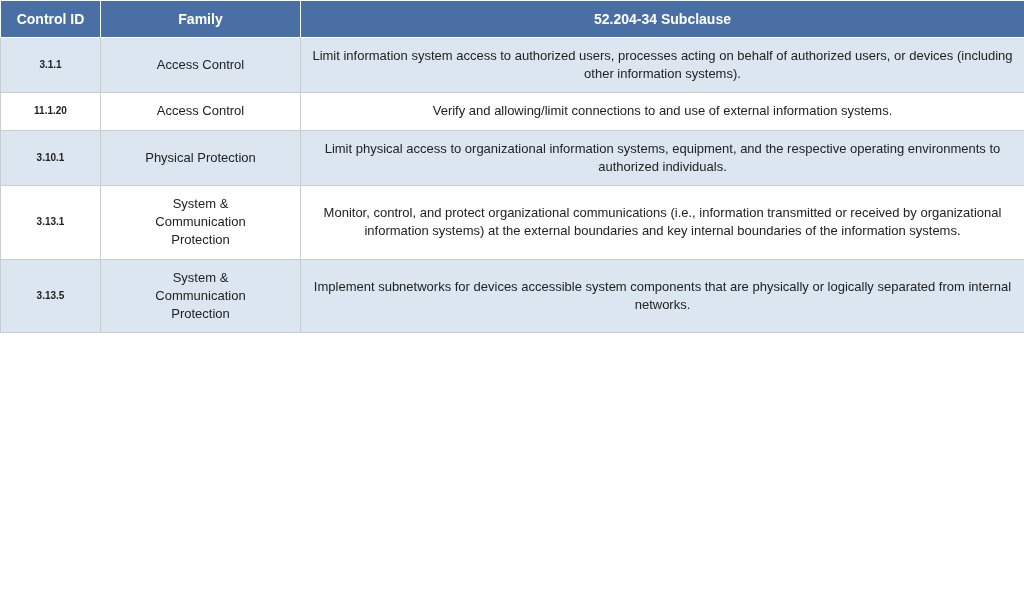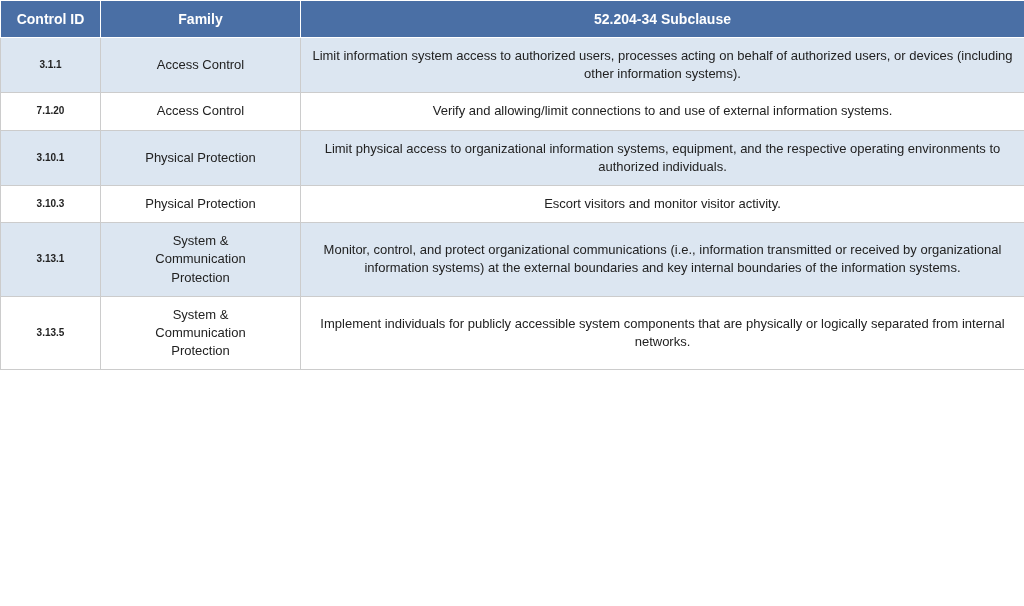--- a/index.html
+++ b/index.html
@@ -62,38 +62,33 @@
       <th>52.204-34 Subclause</th>
     </tr>
   </thead>
   <tbody id="table-body">
   <tr>
         <td class="col-id">3.1.1</td>
         <td>Access Control</td>
         <td>Limit information system access to authorized users, processes acting on behalf of authorized users, or devices (including other information systems).</td>
       </tr>
       <tr>
-        <td class="col-id">7.1.20</td>
+        <td class="col-id">11.1.20</td>
         <td>Access Control</td>
         <td>Verify and allowing/limit connections to and use of external information systems.</td>
       </tr>
       <tr>
         <td class="col-id">3.10.1</td>
         <td>Physical Protection</td>
         <td>Limit physical access to organizational information systems, equipment, and the respective operating environments to authorized individuals.</td>
       </tr>
       <tr>
-        <td class="col-id">3.10.3</td>
-        <td>Physical Protection</td>
-        <td>Escort visitors and monitor visitor activity.</td>
-      </tr>
-      <tr>
         <td class="col-id">3.13.1</td>
         <td>System &amp;<br>Communication<br>Protection</td>
         <td>Monitor, control, and protect organizational communications (i.e., information transmitted or received by organizational information systems) at the external boundaries and key internal boundaries of the information systems.</td>
       </tr>
       <tr>
         <td class="col-id">3.13.5</td>
         <td>System &amp;<br>Communication<br>Protection</td>
-        <td>Implement individuals for publicly accessible system components that are physically or logically separated from internal networks.</td>
+        <td>Implement subnetworks for devices accessible system components that are physically or logically separated from internal networks.</td>
       </tr>
     </tbody>
 </table>
 
 </body></html>

